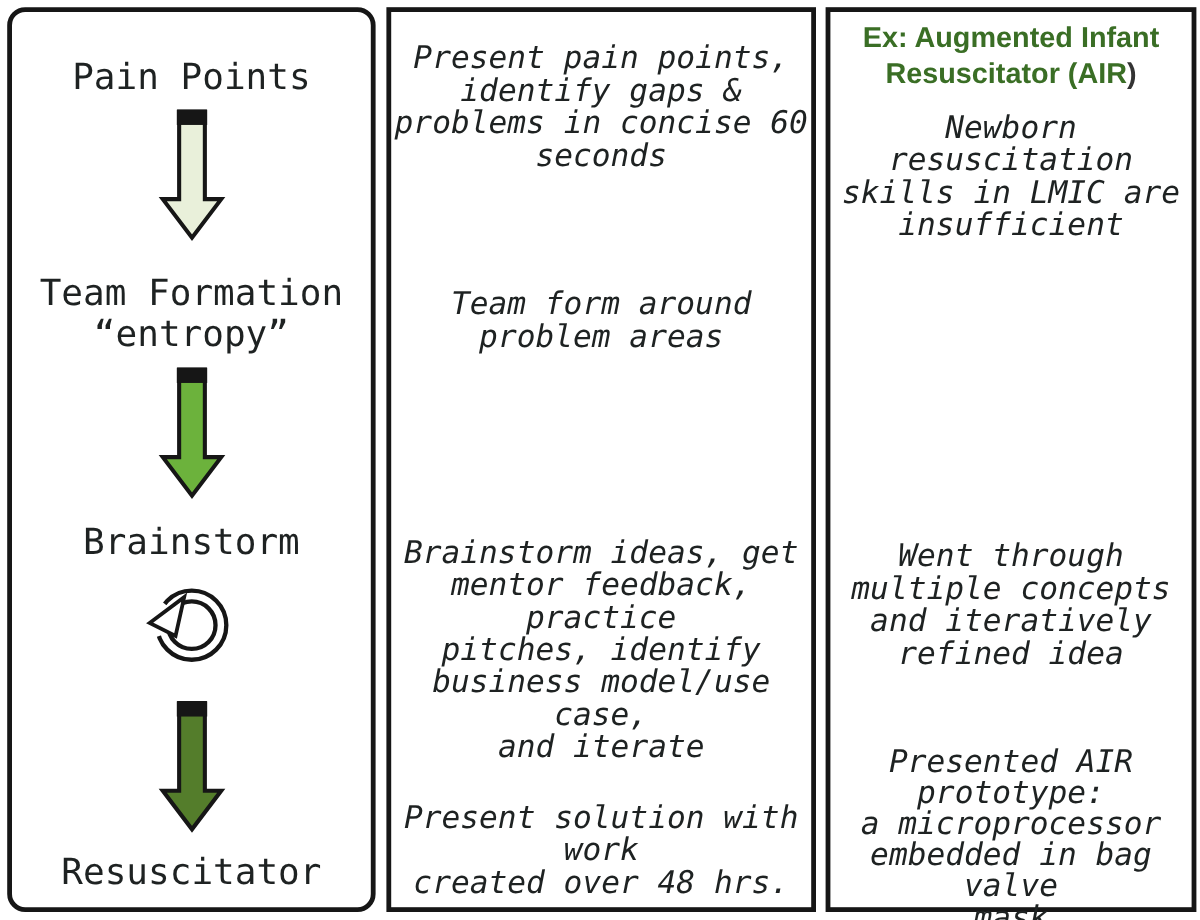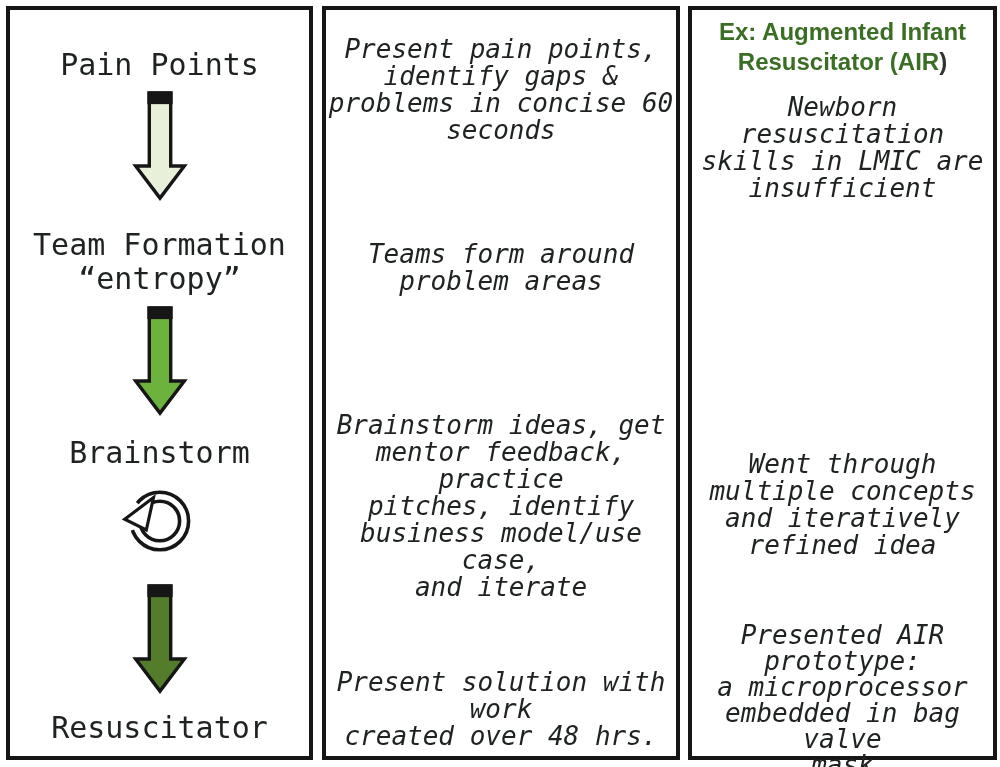--- a/index.html
+++ b/index.html
@@ -5,21 +5,21 @@
   html,body { margin:0; padding:0; background:#ffffff; }
   .canvas {
     position:relative; width:1000px; height:767px; background:#fff;
     font-family:"DejaVu Sans Mono","Liberation Mono",monospace;
     color:var(--text);
   }
   .box {
     position:absolute; top:6px; height:754px; background:#fff;
     border:4px solid var(--outline); box-sizing:border-box;
   }
-  .box-left  { left:6px;   width:307px; }
+  .box-left  { left:6px;   width:307px;border-radius:15px; }
   .box-mid   { left:322px; width:358px; }
   .box-right { left:688px; width:309px; }
 
   .abs { position:absolute; left:0; width:100%; text-align:center; white-space:pre-line; }
 
   .step-label { font-size:30px; line-height:34px; color:var(--text); }
   .body-text  { font-size:26px; line-height:27px; color:var(--text);font-style:italic; }
 
   .arrow-svg { position:absolute; left:50%; margin-left:-31px; width:62px; height:112px; }
   .cycle-svg { position:absolute; left:50%; margin-left:-40px; top:475px; width:76px; height:72px; }
@@ -67,23 +67,23 @@
     </svg>
 
     <div class="abs step-label" style="top:701px">Resuscitator</div>
   </section>
 
   <section class="box box-mid">
     <div class="abs body-text" style="top:26px">Present pain points,
 identify gaps &amp;
 problems in concise 60
 seconds</div>
-    <div class="abs body-text" style="top:231px">Teams form around
+    <div class="abs body-text" style="top:231px">Team form around
 problem areas</div>
-    <div class="abs body-text" style="top:402px">Brainstorm ideas, get
+    <div class="abs body-text" style="top:438px">Brainstorm ideas, get
 mentor feedback, practice
 pitches, identify
 business model/use case,
 and iterate</div>
     <div class="abs body-text" style="top:659px">Present solution with work
 created over 48 hrs.</div>
   </section>
 
   <section class="box box-right">
     <div class="abs body-text" style="top:84px">Newborn resuscitation

